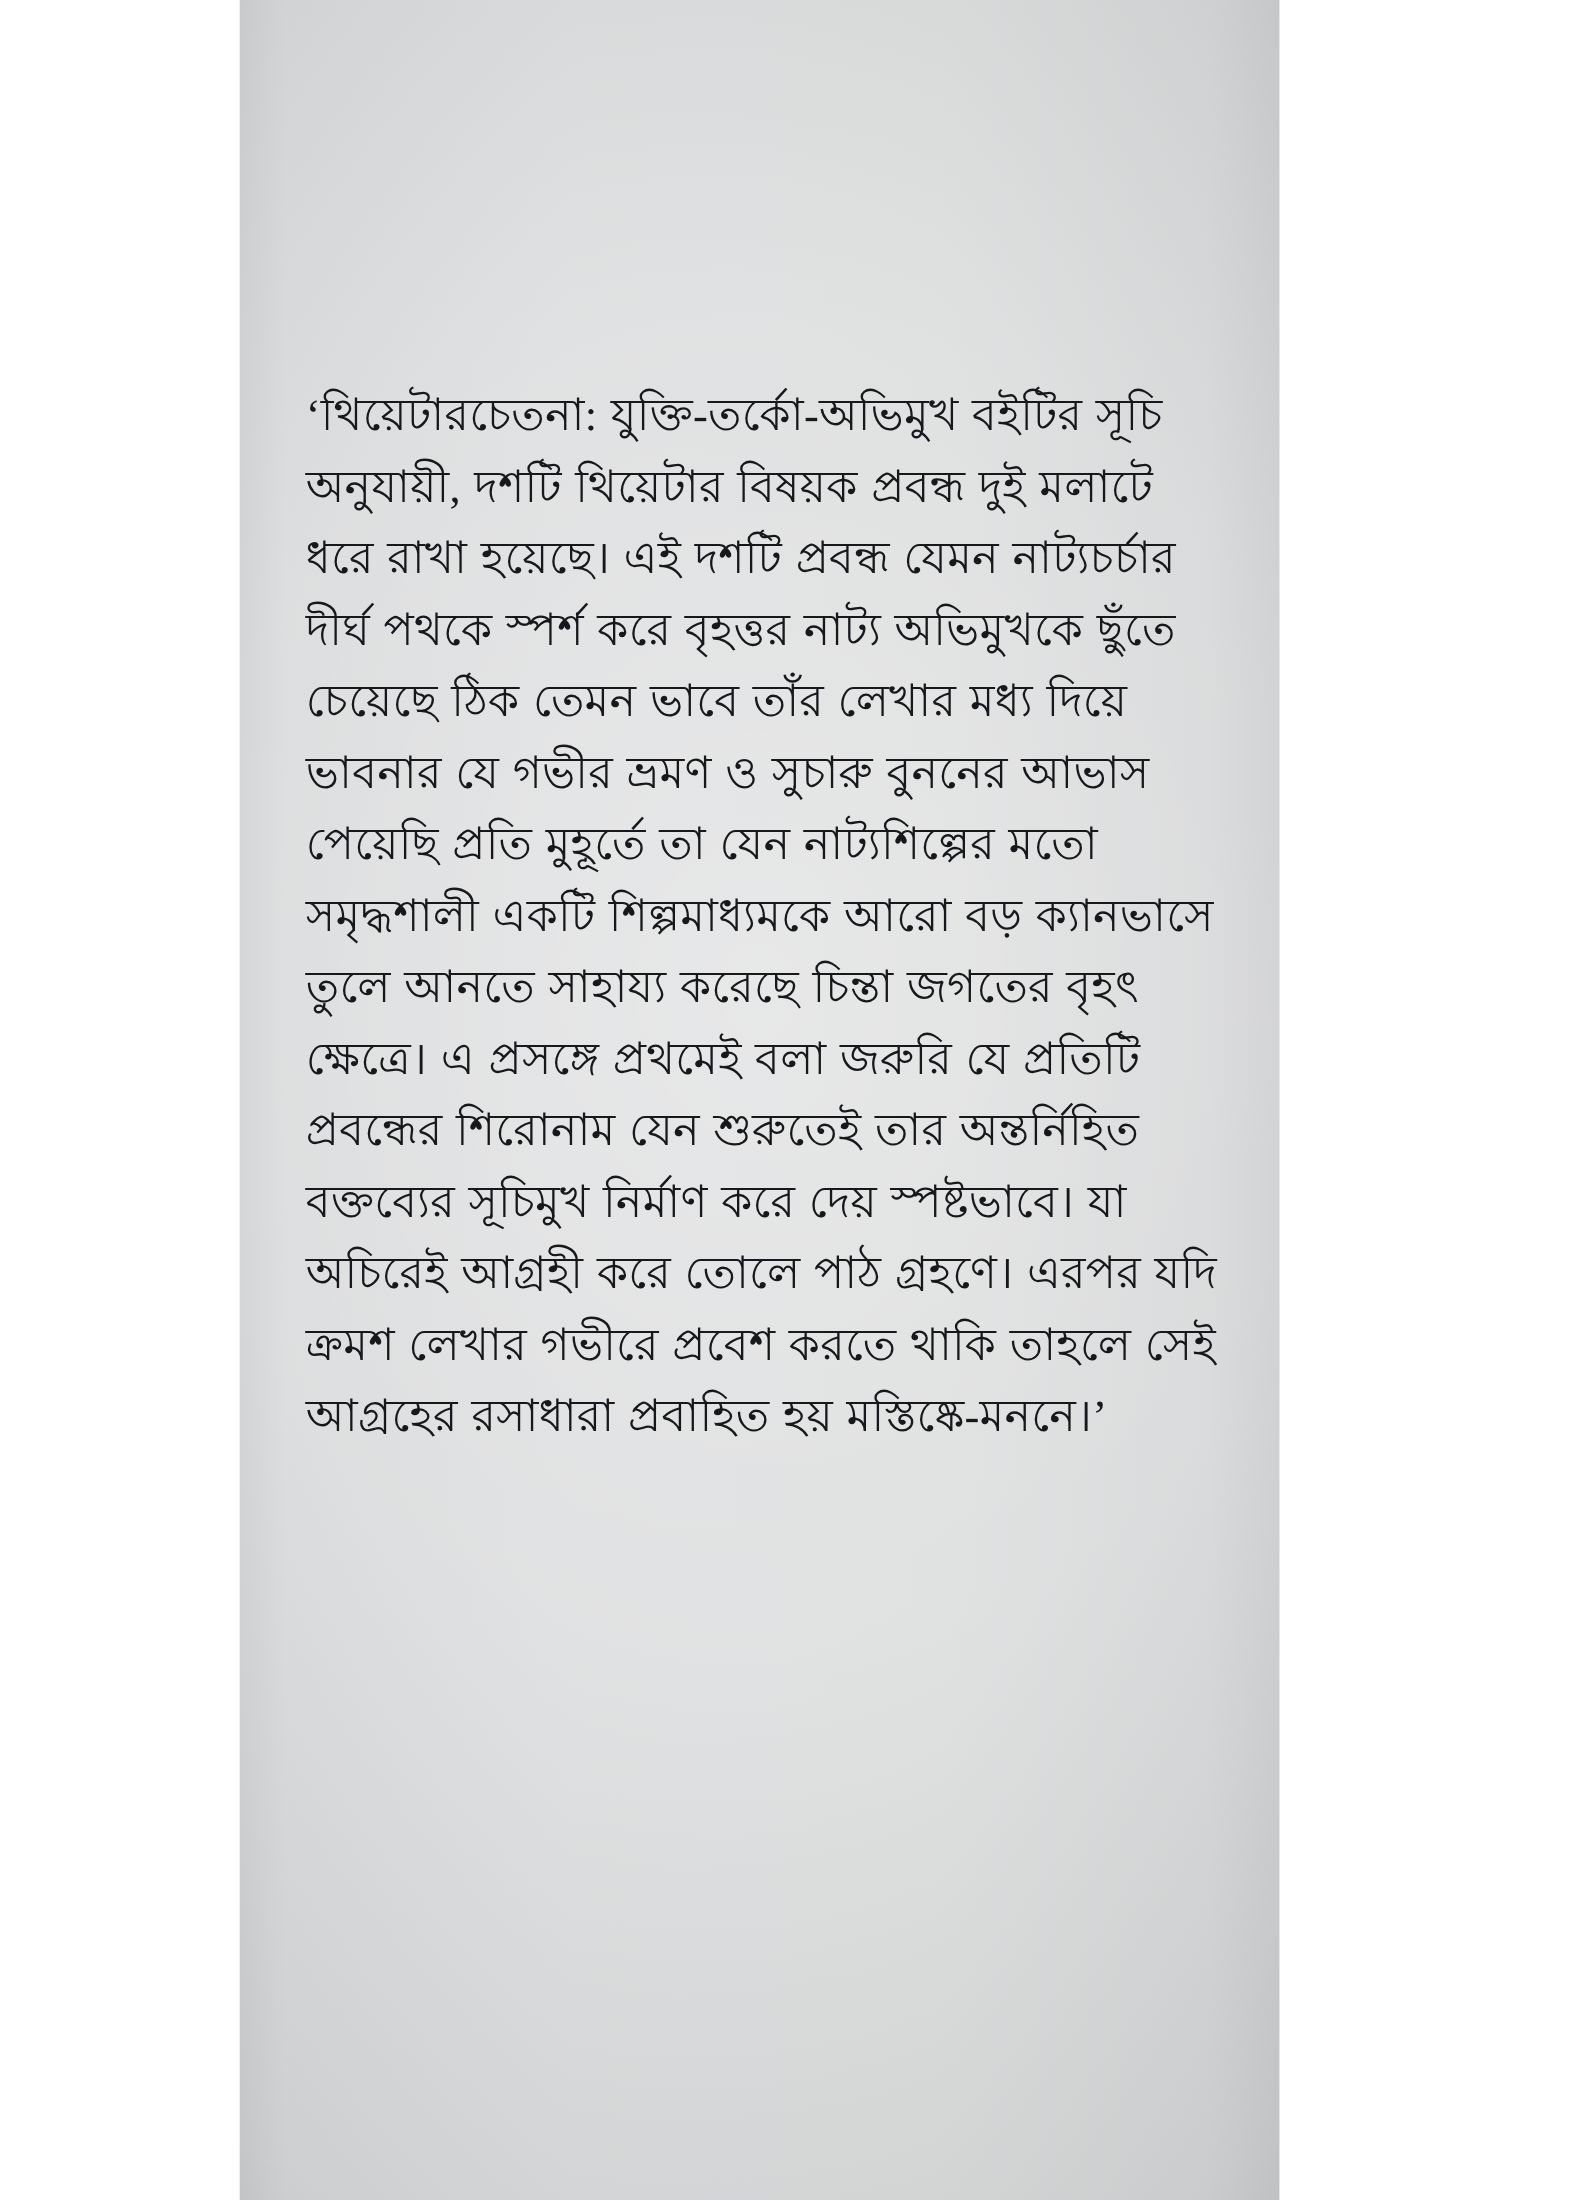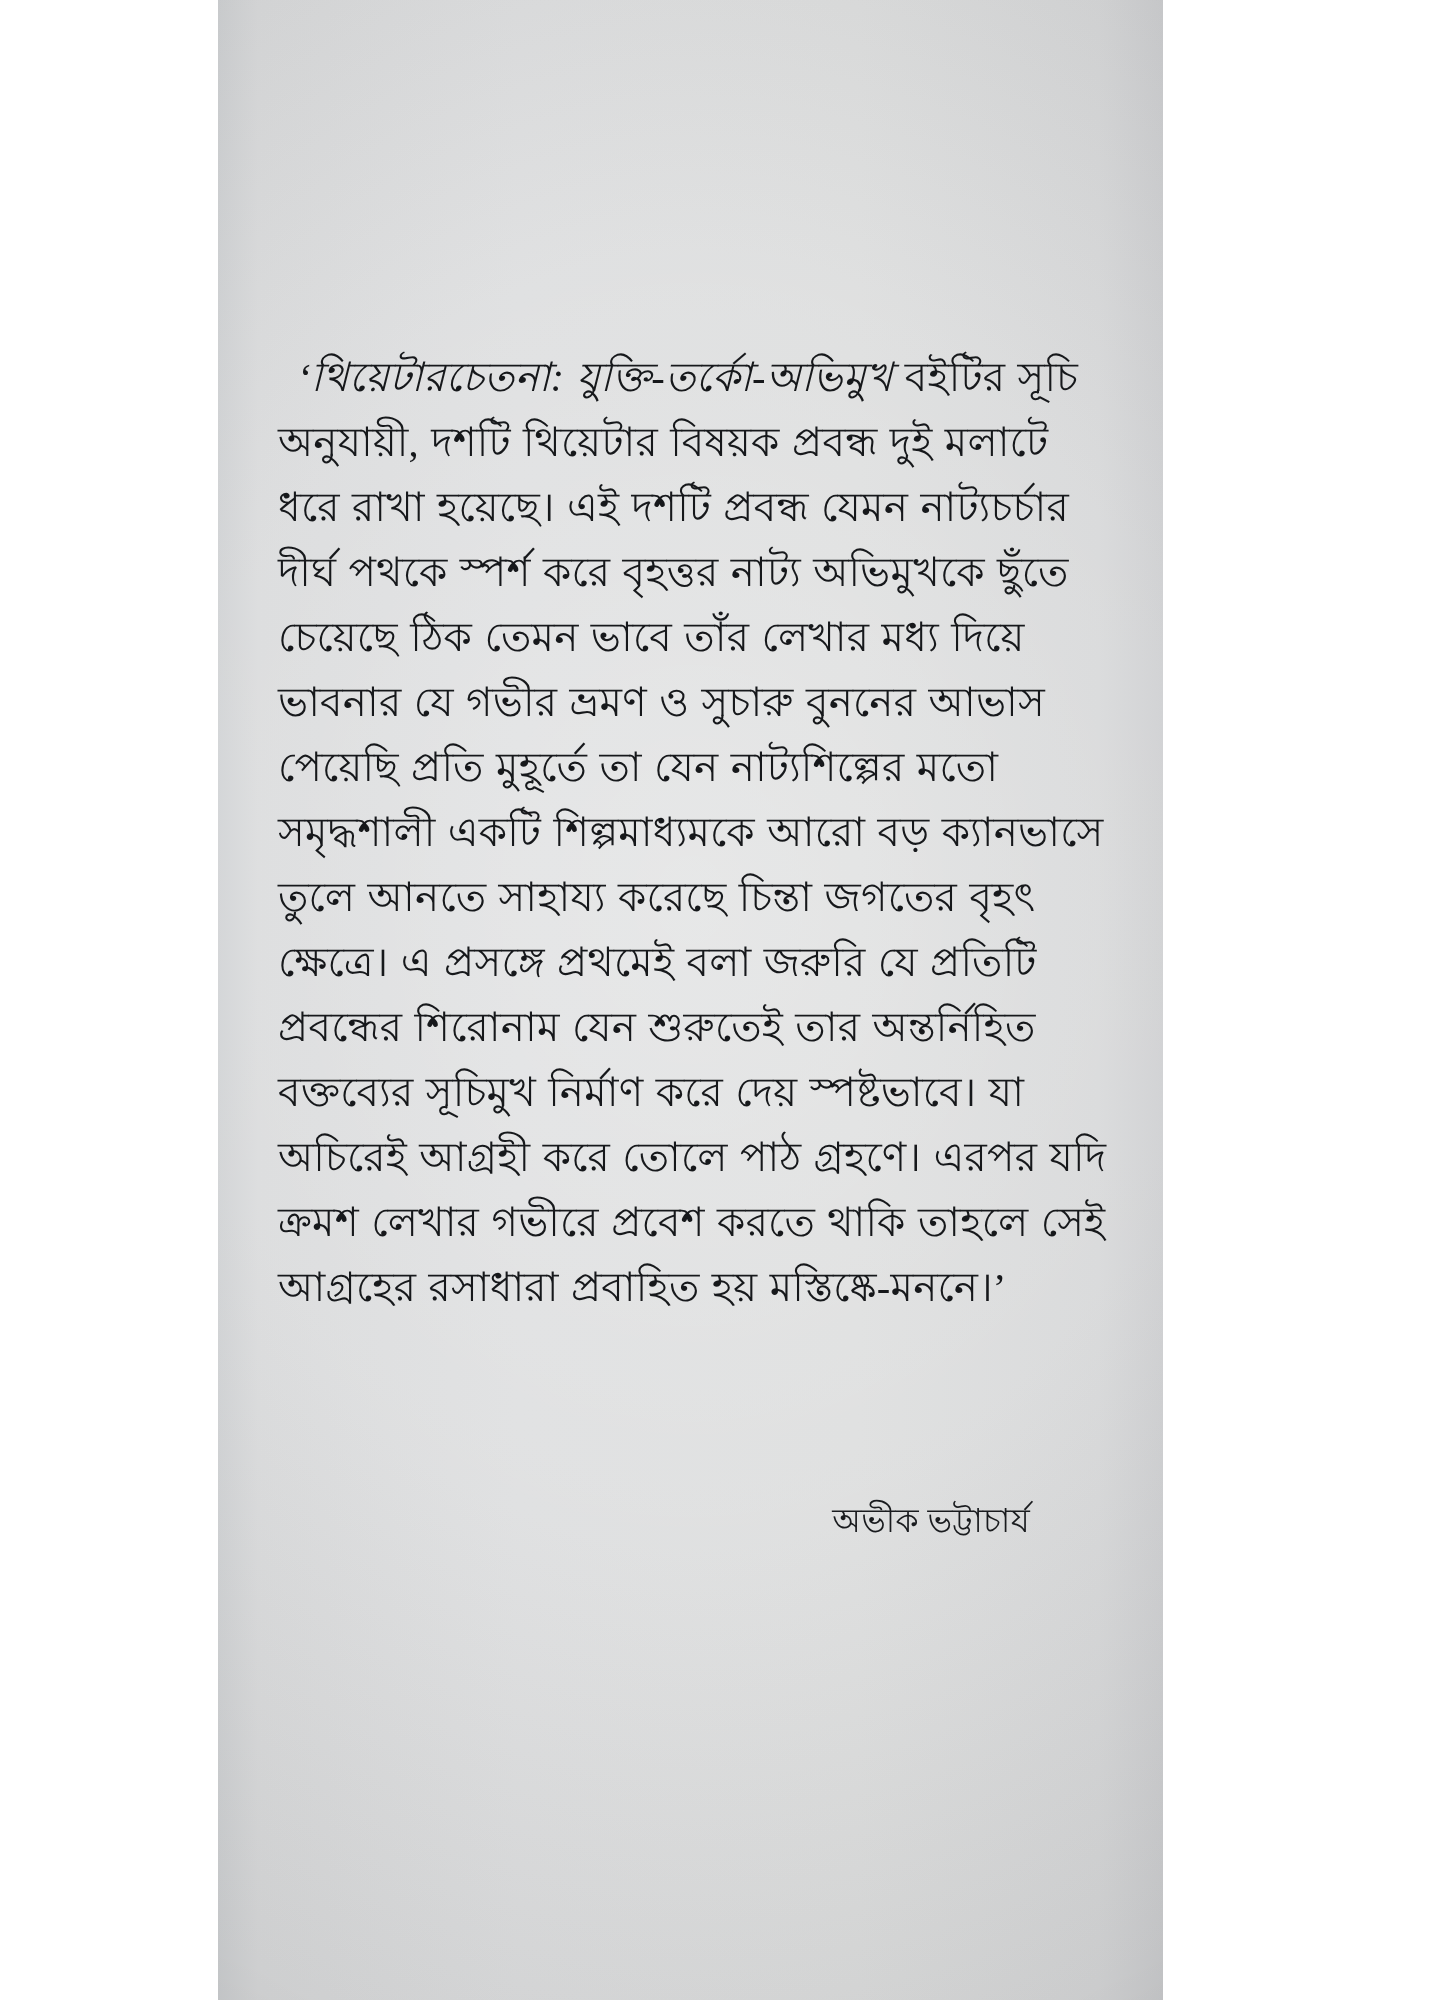--- a/index.html
+++ b/index.html
@@ -58,23 +58,21 @@
     color: #16181b;
     font-family: "Liberation Serif", serif;
     font-size: 40.5px;
     line-height: 65px;
     letter-spacing: 0.2px;
     text-align: left;
     word-spacing: 2px;
   }
 
   .quote-lead {
-    font-style: italic;
     font-weight: 500;
-    margin-left: 19px;
   }
 
   #attribution {
     position: absolute;
     left: 60px;
     top: 1498px;
     width: 840px;
     text-align: right;
     padding-right: 88px;
     box-sizing: border-box;
@@ -92,16 +90,13 @@
 </head>
 <body>
 
 <div id="page-sheet">
   <div id="page-shade"></div>
 
   <div id="text-block">
     <p class="quote-body"><span class="quote-lead">‘থিয়েটারচেতনা: যুক্তি-তর্কো-অভিমুখ</span><span> বইটির সূচি অনুযায়ী, দশটি থিয়েটার বিষয়ক প্রবন্ধ দুই মলাটে ধরে রাখা হয়েছে। এই দশটি প্রবন্ধ যেমন নাট্যচর্চার দীর্ঘ পথকে স্পর্শ করে বৃহত্তর নাট্য অভিমুখকে ছুঁতে চেয়েছে ঠিক তেমন ভাবে তাঁর লেখার মধ্য দিয়ে ভাবনার যে গভীর ভ্রমণ ও সুচারু বুননের আভাস পেয়েছি প্রতি মুহূর্তে তা যেন নাট্যশিল্পের মতো সমৃদ্ধশালী একটি শিল্পমাধ্যমকে আরো বড় ক্যানভাসে তুলে আনতে সাহায্য করেছে চিন্তা জগতের বৃহৎ ক্ষেত্রে। এ প্রসঙ্গে প্রথমেই বলা জরুরি যে প্রতিটি প্রবন্ধের শিরোনাম যেন শুরুতেই তার অন্তর্নিহিত বক্তব্যের সূচিমুখ নির্মাণ করে দেয় স্পষ্টভাবে। যা অচিরেই আগ্রহী করে তোলে পাঠ গ্রহণে। এরপর যদি ক্রমশ লেখার গভীরে প্রবেশ করতে থাকি তাহলে সেই আগ্রহের রসাধারা প্রবাহিত হয় মস্তিষ্কে-মননে।’</span></p>
   </div>
 
-  <div id="attribution">
-    <p class="attrib-name">অভীক ভট্টাচার্য</p>
-  </div>
 </div>
 
 </body></html>

